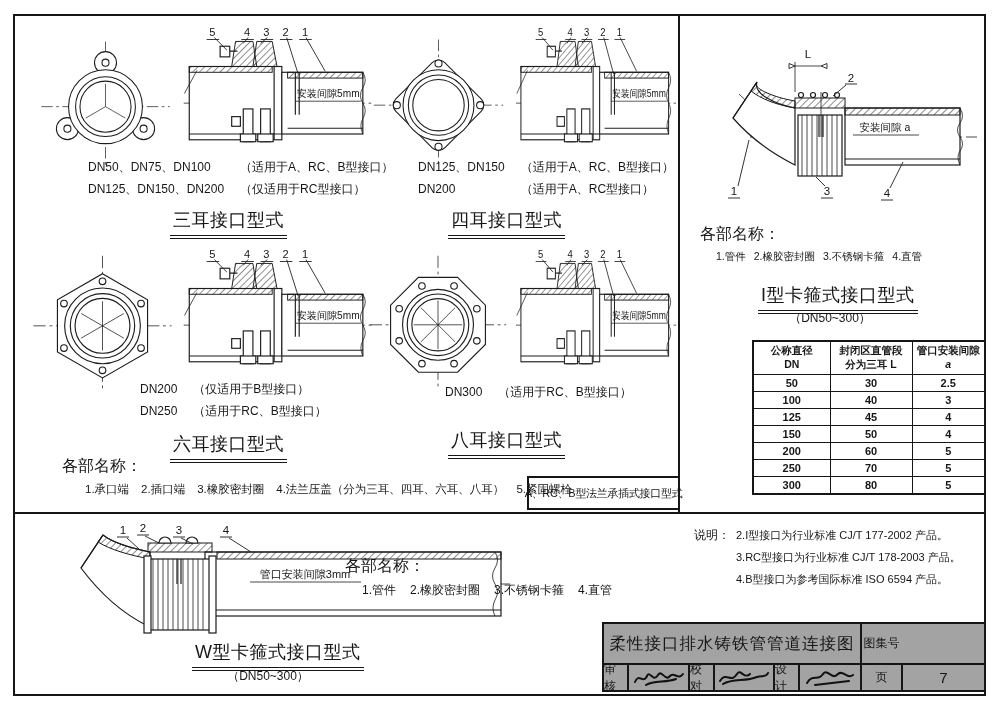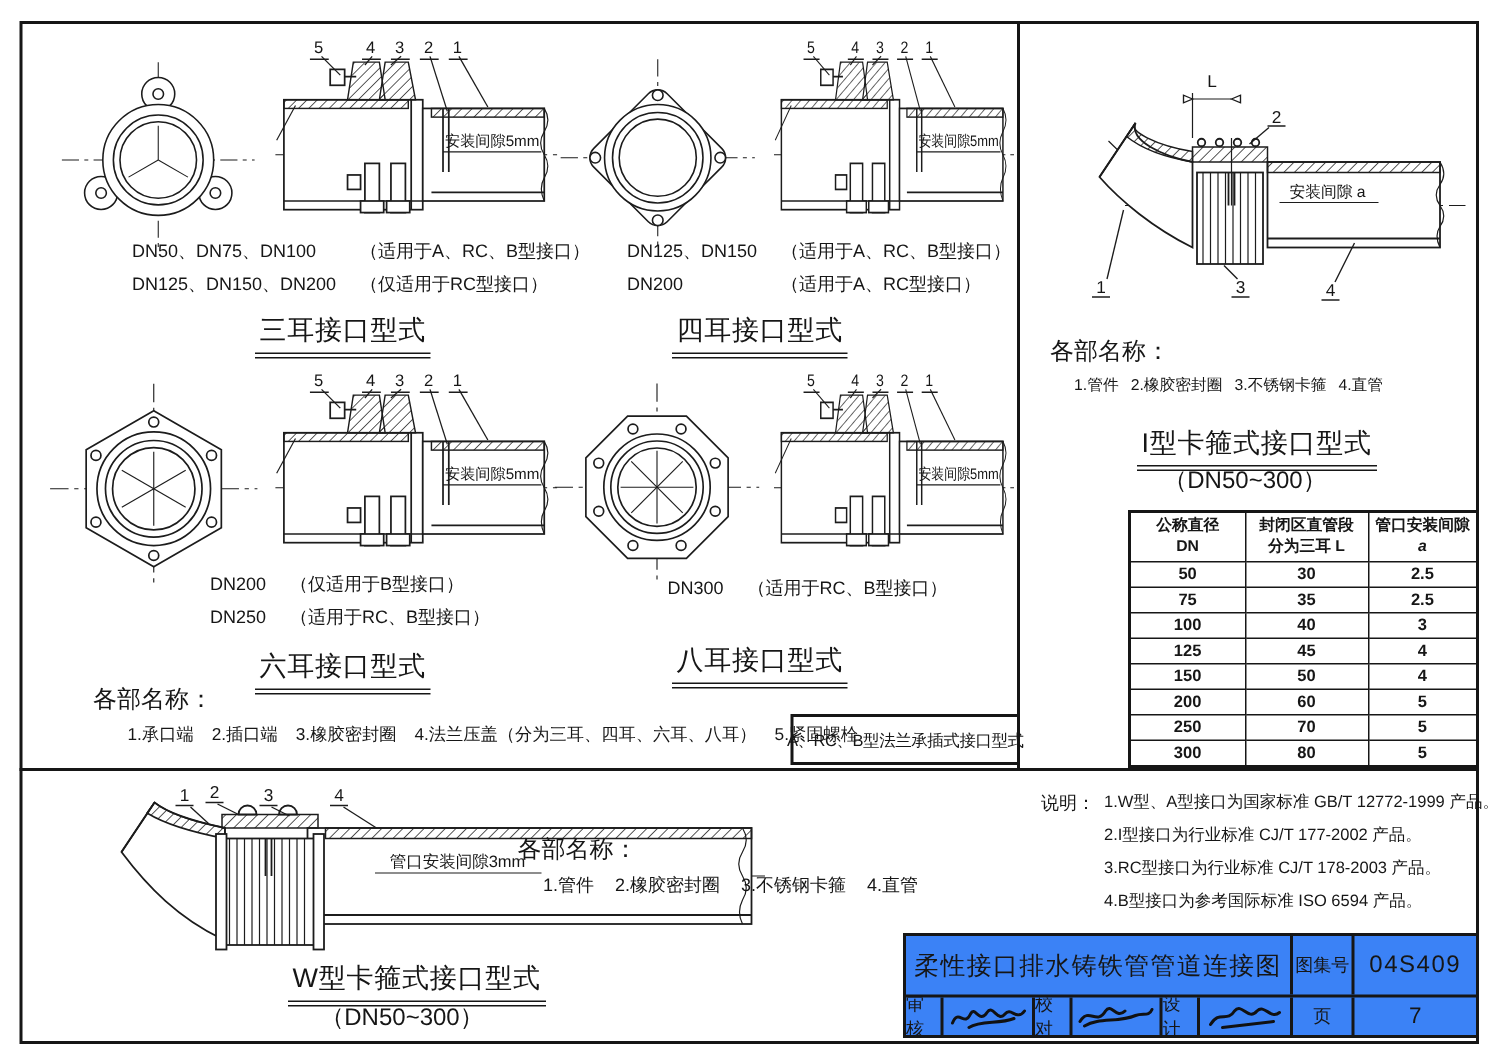--- a/index.html
+++ b/index.html
@@ -21,40 +21,40 @@
   .num{font-size:11.5px;text-anchor:middle}
   .gap{font-size:10.5px;text-anchor:middle}
 
   .dn{position:absolute;font-size:12px;display:grid;grid-template-columns:max-content max-content;
       column-gap:16px;row-gap:7px;line-height:15px;white-space:nowrap}
   .dn .d{text-align:left}
 
   .cap{position:absolute;text-align:left;font-size:18px;letter-spacing:.5px;white-space:nowrap}
   .cap>span{display:inline-block;border-bottom:1px solid #161616;padding:0 3px 3px;position:relative}
   .cap>span::after{content:"";position:absolute;left:0;right:0;bottom:-3.5px;border-bottom:1px solid #161616}
-  .subcap{position:absolute;text-align:center;font-size:16px;white-space:nowrap}
+  .subcap{position:absolute;text-align:center;font-size:12px;white-space:nowrap}
 
   .phead{position:absolute;font-size:16px;white-space:nowrap}
   .plist{position:absolute;display:flex;white-space:nowrap}
 
   .boxlabel{position:absolute;left:527px;top:476px;width:153px;height:34px;border:2px solid #161616;
             box-sizing:border-box;display:flex;align-items:center;justify-content:center;
             font-size:11px;letter-spacing:-.3px;white-space:nowrap}
 
   .jt{position:absolute;left:752px;top:340px;border-collapse:collapse;border:2px solid #161616;table-layout:fixed}
   .jt th,.jt td{border:1px solid #161616;font-weight:bold;text-align:center;vertical-align:middle;padding:0}
   .jt th{font-size:10.5px;line-height:1.3;height:32px}
   .jt td{font-size:11px;height:16px}
 
   .notes{position:absolute;left:694px;top:524px;width:292px;display:flex;line-height:22px}
   .notes .nh{width:42px;font-size:12px;flex:none}
   .notes .ni{font-size:11px;white-space:nowrap}
 
   .tb{position:absolute;left:602px;top:622px;width:384px;height:70px;border:2px solid #161616;
-      box-sizing:border-box;display:flex;flex-direction:column;background:#3b82f6}
+      box-sizing:border-box;display:flex;flex-direction:column;background:#a3a3a3}
   .tb .r1{flex:1;display:flex}
   .tb .r2{height:25px;display:flex;border-top:2px solid #161616}
   .tb .c{display:flex;align-items:center;justify-content:center;box-sizing:border-box;overflow:hidden}
   .tb .c+.c{border-left:2px solid #161616}
   .tb .t-title{width:256px;font-size:16.5px;letter-spacing:1px}
   .tb .t-al{width:41px;font-size:12px}
   .tb .t-an{flex:1;font-size:16px;letter-spacing:1px}
   .tb .lab{font-size:12px}
   .sig{stroke:#111;fill:none;stroke-width:2;stroke-linecap:round}
 </style>
@@ -332,25 +332,20 @@
         <th><span>管口安装间隙</span><br><span style="font-style:italic">a</span></th>
       </tr>
     </thead>
     <tbody>
       <tr>
           <td>50</td>
           <td>30</td>
           <td>2.5</td>
         </tr>
       <tr>
-          <td>75</td>
-          <td>35</td>
-          <td>2.5</td>
-        </tr>
-      <tr>
           <td>100</td>
           <td>40</td>
           <td>3</td>
         </tr>
       <tr>
           <td>125</td>
           <td>45</td>
           <td>4</td>
         </tr>
       <tr>
@@ -428,32 +423,30 @@
     <span>4.直管</span>
   </div>
   <div class="cap" style="left:192px;top:640px;width:152px">
     <span>W型卡箍式接口型式</span>
   </div>
   <div class="subcap" style="left:192px;top:668px;width:152px">（DN50~300）</div>
 
   <div class="notes">
     <div class="nh">说明：</div>
     <div>
-      <div class="ni">1.W型、A型接口为国家标准 GB/T 12772-1999 产品。</div>
       <div class="ni">2.I型接口为行业标准 CJ/T 177-2002 产品。</div>
       <div class="ni">3.RC型接口为行业标准 CJ/T 178-2003 产品。</div>
       <div class="ni">4.B型接口为参考国际标准 ISO 6594 产品。</div>
     </div>
   </div>
 
   <div class="tb">
     <div class="r1">
       <div class="c t-title">柔性接口排水铸铁管管道连接图</div>
       <div class="c t-al">图集号</div>
-      <div class="c t-an">04S409</div>
     </div>
     <div class="r2">
       <div class="c lab" style="width:23px">审核</div>
       <div class="c" style="width:61px">
         <svg class="sig" width="54" height="20" viewBox="0 0 54 20">
           <path d="M3,14 C7,4 11,17 15,8 C18,2 21,15 26,7 C30,1 33,14 38,8 C42,3 46,13 51,6 M14,17 C22,12 34,15 44,11"></path>
         </svg>
       </div>
       <div class="c lab" style="width:25px">校对</div>
       <div class="c" style="width:60px">

